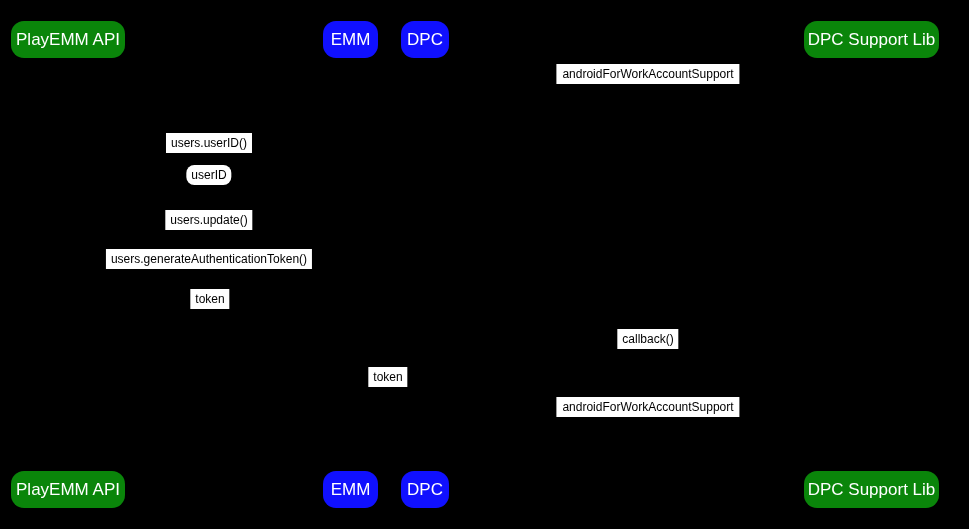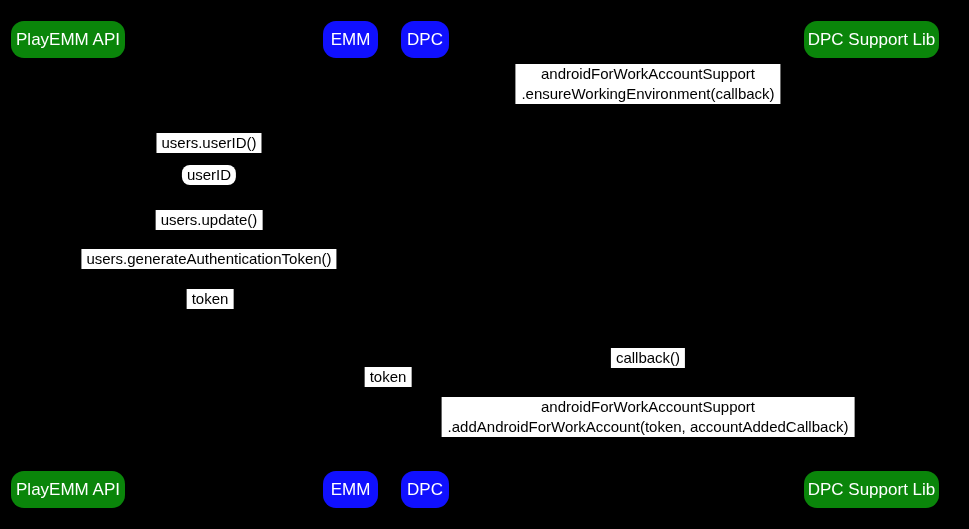--- a/index.html
+++ b/index.html
@@ -20,21 +20,21 @@
     align-items: center;
     justify-content: center;
     color: #ffffff;
     font-size: 17px;
     white-space: nowrap;
     border-radius: 13px;
   }
   .msg {
     position: absolute;
     transform: translateX(-50%);
-    font-size: 15px;
+    font-size: 12px;
     line-height: 20px;
     padding: 0 5px;
     white-space: nowrap;
     text-align: center;
   }
   .msg.multi {
     padding: 0 6px;
   }
   .msg .msg-line {
     white-space: nowrap;
@@ -45,40 +45,38 @@
 
 <div class="diagram" style="background: rgb(0, 0, 0);">
 
   <div class="participant" style="left: 11px; top: 21px; width: 114px; background: rgb(10, 133, 10); color: rgb(255, 255, 255);">PlayEMM API</div>
   <div class="participant" style="left: 323px; top: 21px; width: 55px; background: rgb(16, 16, 255); color: rgb(255, 255, 255);">EMM</div>
   <div class="participant" style="left: 401px; top: 21px; width: 48px; background: rgb(16, 16, 255); color: rgb(255, 255, 255);">DPC</div>
   <div class="participant" style="left: 804px; top: 21px; width: 135px; background: rgb(10, 133, 10); color: rgb(255, 255, 255);">DPC Support Lib</div>
 
   <div class="msg multi" style="left: 648px; top: 64px; background: rgb(255, 255, 255); color: rgb(0, 0, 0);">
     <div class="msg-line">androidForWorkAccountSupport</div>
-    <div class="msg-line">.ensureWorkingEnvironment(callback)</div>
   </div>
 
   <div class="msg" style="left: 209px; top: 133px; background: rgb(255, 255, 255); color: rgb(0, 0, 0);">users.userID()</div>
 
   <div class="msg" style="left: 209px; top: 165px; background: rgb(255, 255, 255); color: rgb(0, 0, 0); border-radius: 8px;">userID</div>
 
   <div class="msg" style="left: 209px; top: 249px; background: rgb(255, 255, 255); color: rgb(0, 0, 0);">users.generateAuthenticationToken()</div>
 
   <div class="msg" style="left: 209px; top: 210px; background: rgb(255, 255, 255); color: rgb(0, 0, 0);">users.update()</div>
 
   <div class="msg" style="left: 210px; top: 289px; background: rgb(255, 255, 255); color: rgb(0, 0, 0);">token</div>
 
-  <div class="msg" style="left: 648px; top: 329px; background: rgb(255, 255, 255); color: rgb(0, 0, 0); margin-top: 19px;">callback()</div>
+  <div class="msg" style="left: 648px; top: 329px; background: rgb(255, 255, 255); color: rgb(0, 0, 0);">callback()</div>
 
   <div class="msg" style="left: 388px; top: 367px; background: rgb(255, 255, 255); color: rgb(0, 0, 0);">token</div>
 
   <div class="msg multi" style="left: 648px; top: 397px; background: rgb(255, 255, 255); color: rgb(0, 0, 0);">
     <div class="msg-line">androidForWorkAccountSupport</div>
-    <div class="msg-line">.addAndroidForWorkAccount(token, accountAddedCallback)</div>
   </div>
 
   <div class="participant" style="left: 11px; top: 471px; width: 114px; background: rgb(10, 133, 10); color: rgb(255, 255, 255);">PlayEMM API</div>
   <div class="participant" style="left: 323px; top: 471px; width: 55px; background: rgb(16, 16, 255); color: rgb(255, 255, 255);">EMM</div>
   <div class="participant" style="left: 401px; top: 471px; width: 48px; background: rgb(16, 16, 255); color: rgb(255, 255, 255);">DPC</div>
   <div class="participant" style="left: 804px; top: 471px; width: 135px; background: rgb(10, 133, 10); color: rgb(255, 255, 255);">DPC Support Lib</div>
 
 </div>
 
 </body></html>

